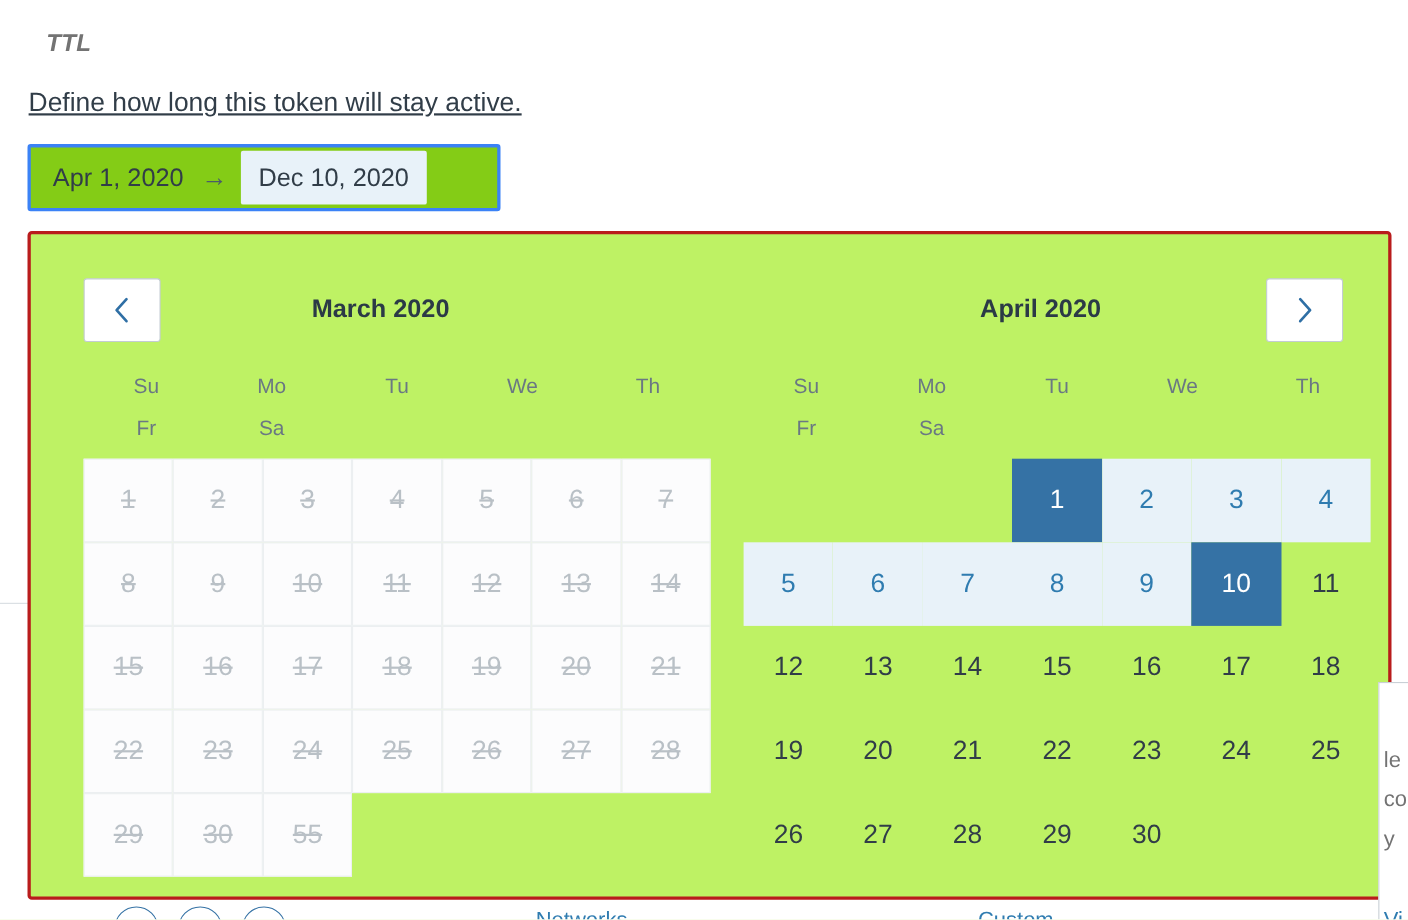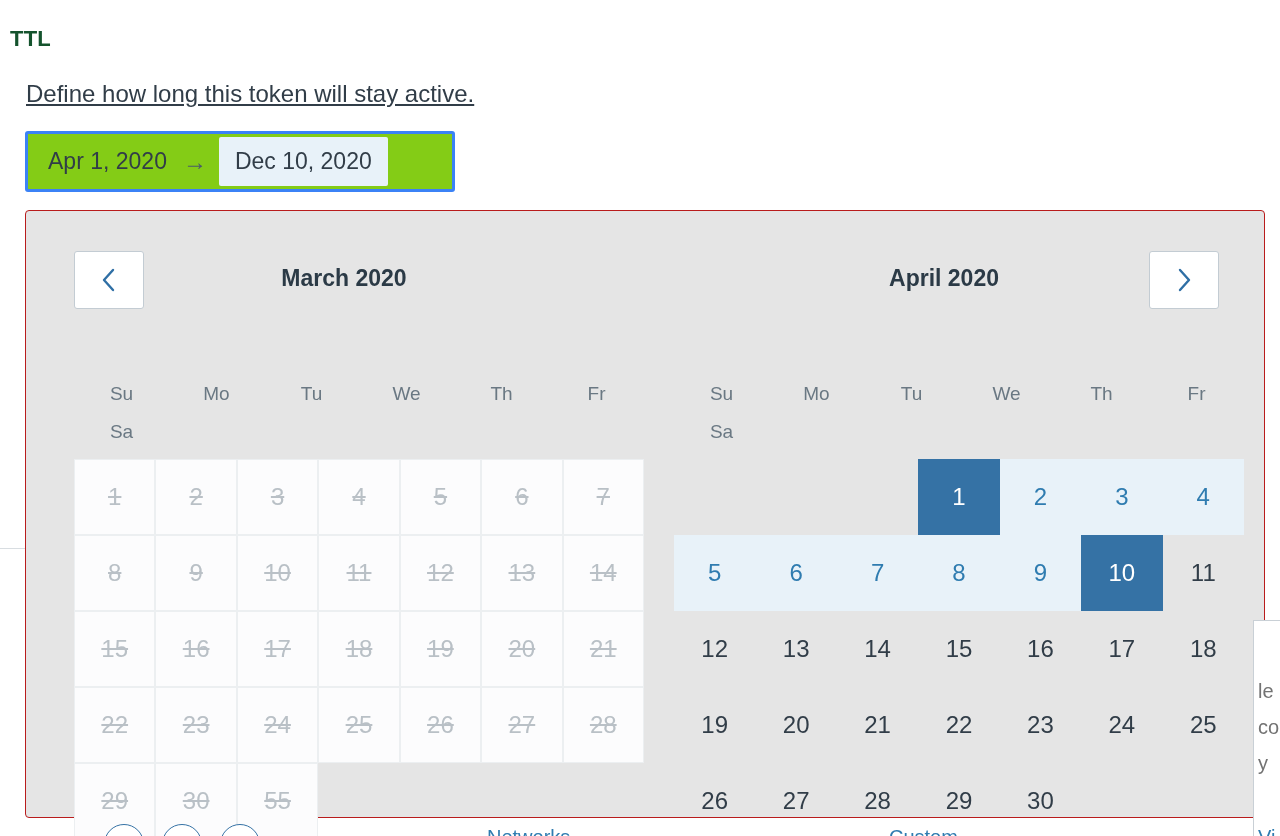--- a/index.html
+++ b/index.html
@@ -13,26 +13,27 @@
     position: relative;
     width: 1280px;
     height: 836px;
     overflow: hidden;
     background: #ffffff;
   }
 
   
   .ttl-title {
     position: absolute;
-    left: 10px;
+    left: 42px;
     top: 26px;
     font-size: 22px;
     font-weight: bold;
-    color: #14532d;
+    color: #737373;
     letter-spacing: 0.2px;
+    font-style: italic;
   }
   .ttl-desc {
     position: absolute;
     left: 26px;
     top: 80px;
     font-size: 24px;
     font-weight: normal;
     color: #313d48;
     text-decoration: underline;
   }
@@ -74,23 +75,23 @@
     white-space: nowrap;
   }
 
   
   .cal-popover {
     position: absolute;
     left: 25px;
     top: 210px;
     width: 1240px;
     height: 608px;
-    border: 1px solid #b91c1c;
+    border: 3px solid #b91c1c;
     border-radius: 4px;
-    background: #e5e5e5;
+    background: #bef264;
     box-sizing: border-box;
   }
 
   .nav-btn {
     position: absolute;
     width: 68px;
     height: 56px;
     border: 1px solid #c3ccd3;
     border-radius: 3px;
     background: #fff;
@@ -118,22 +119,21 @@
   .month-grid {
     position: absolute;
     top: 128px;
     width: 570px;
   }
   .grid-left  { left: 48px; }
   .grid-right { left: 648px; }
 
   .dow-row {
     display: grid;
-    grid-template-columns: repeat(6, 1fr);
-    margin-top: 44px;
+    grid-template-columns: repeat(5, 1fr);
   }
   .dow {
     text-align: center;
     font-size: 19px;
     color: #6a7883;
     padding-bottom: 16px;
   }
 
   .days {
     display: grid;

